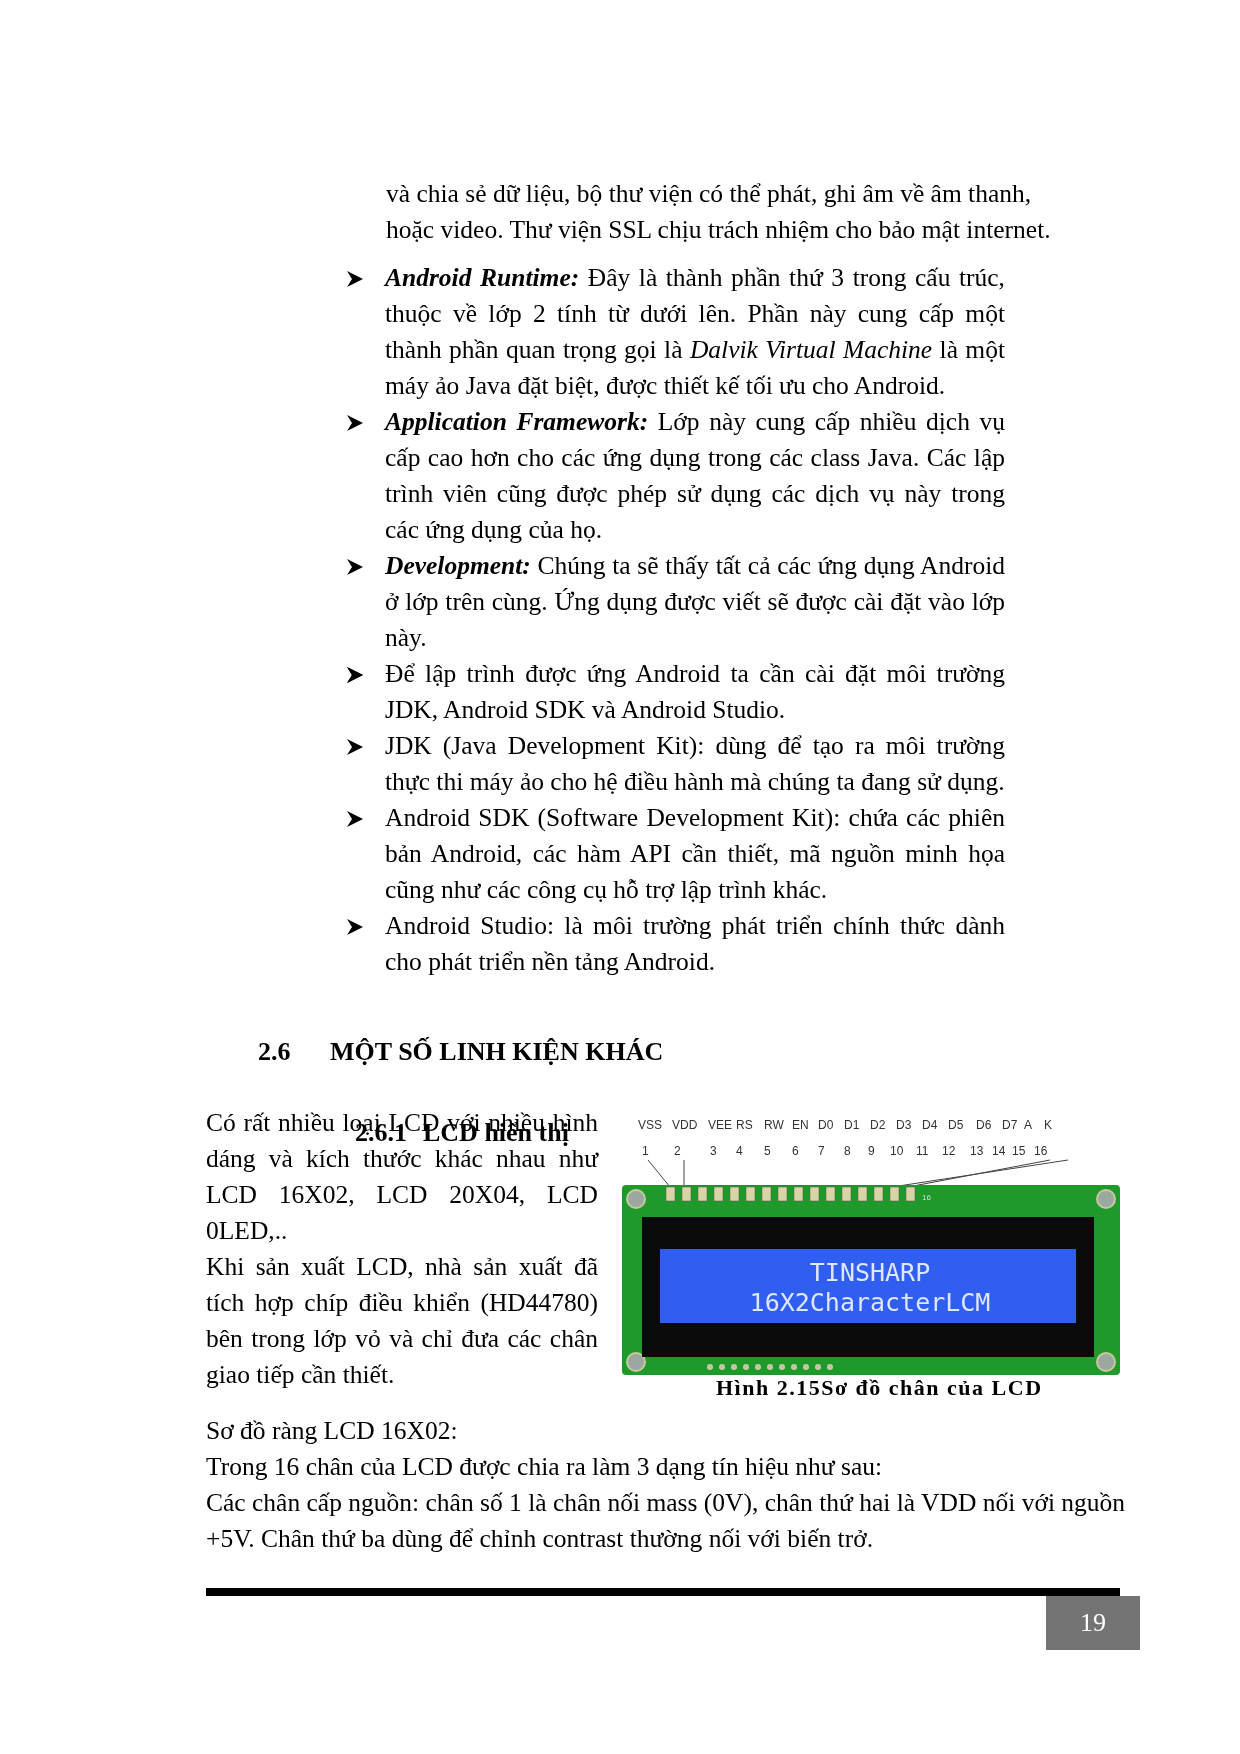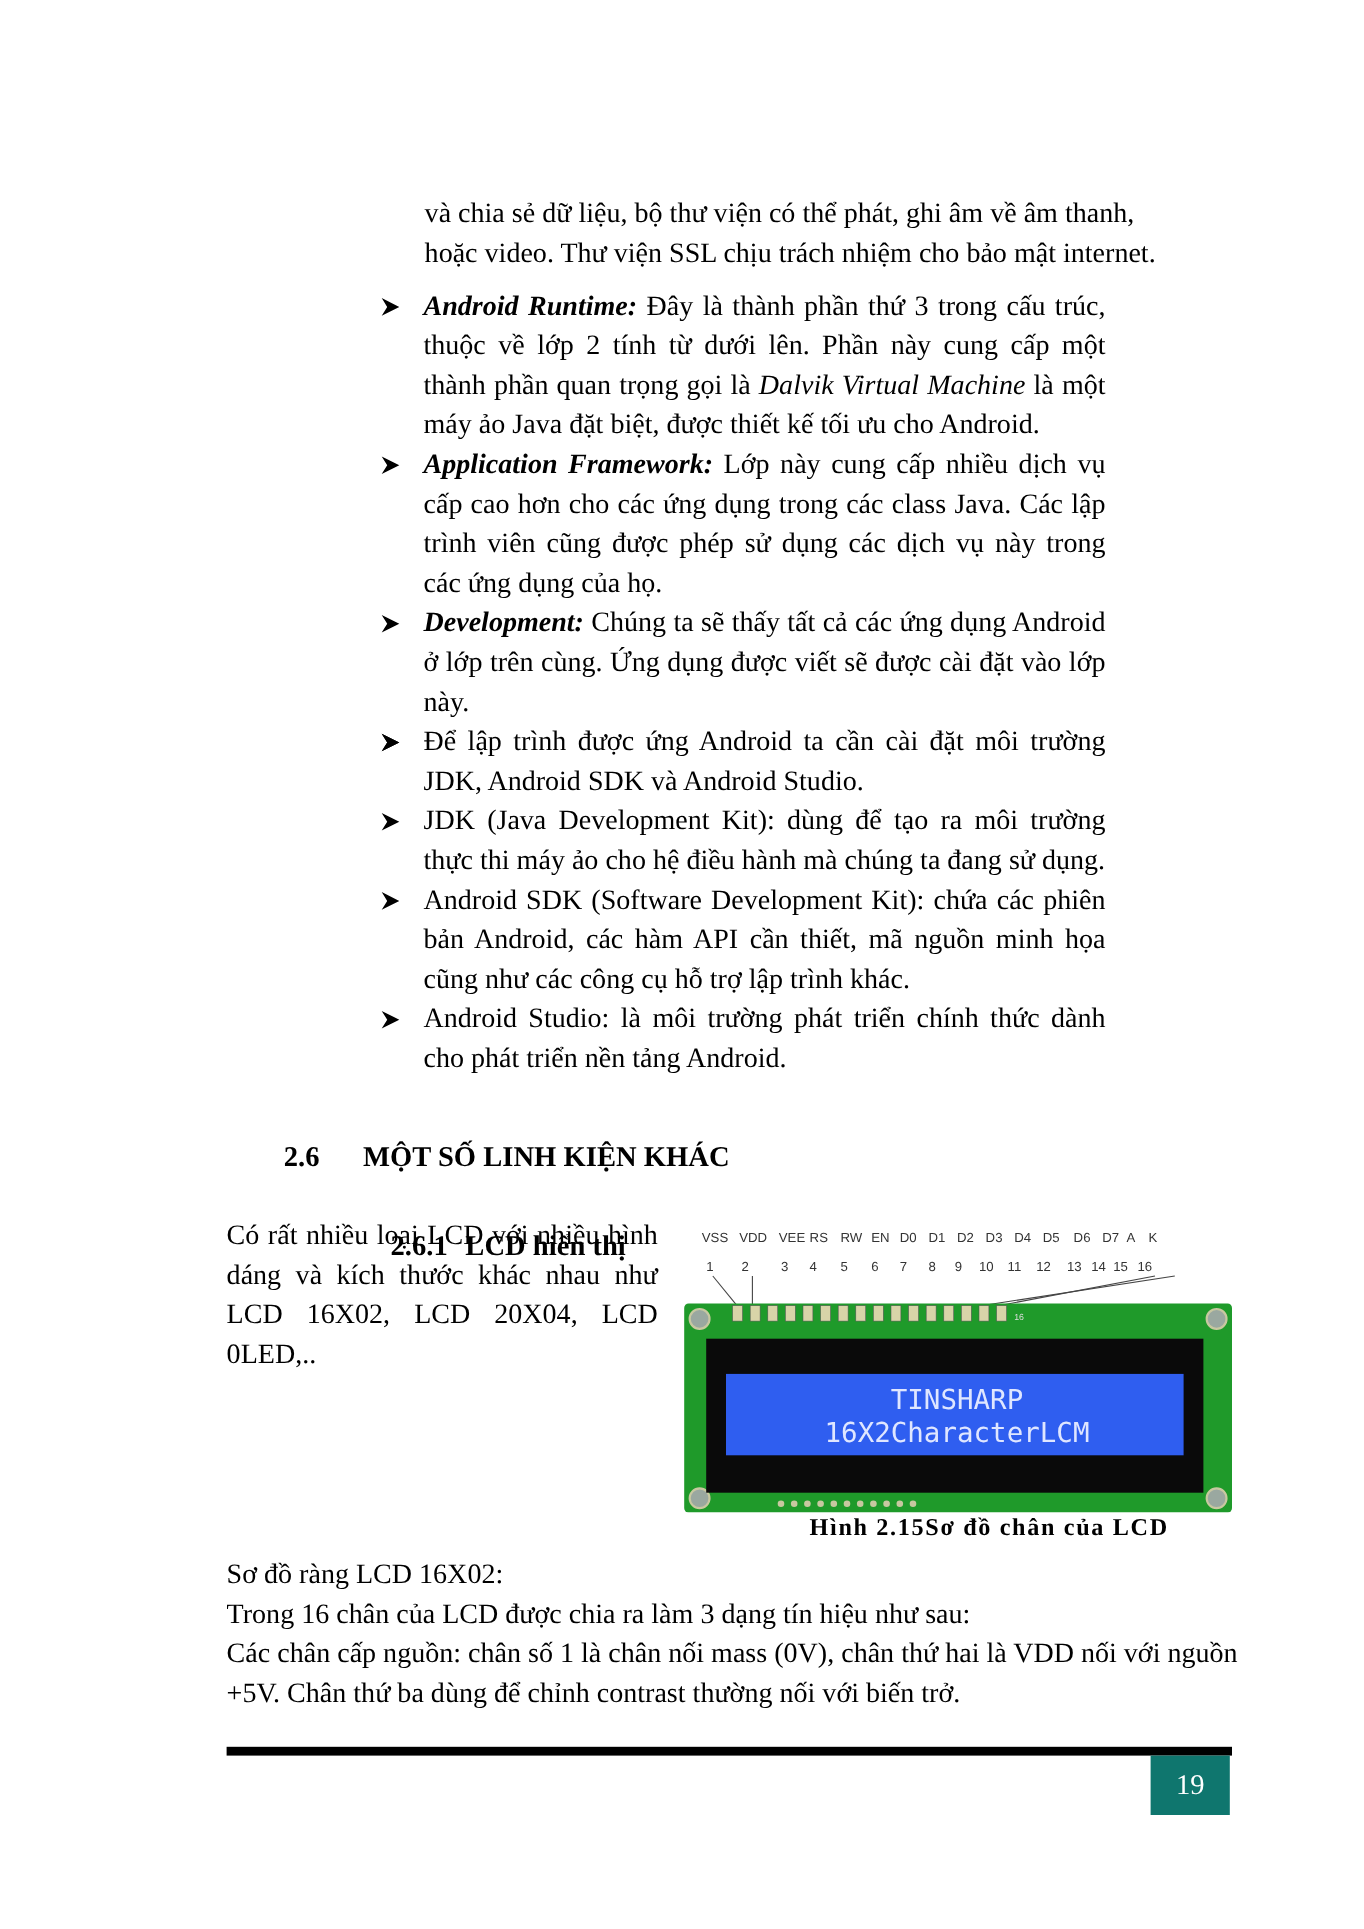--- a/index.html
+++ b/index.html
@@ -13,24 +13,24 @@
   .bullet .arrow { position:absolute; left:0; top:0; width:30px; }
   .bullet .arrow svg { display:block; margin-top:10px; }
   .bi { font-weight:bold; font-style:italic; }
   .it { font-style:italic; }
   .h2 { position:absolute; left:258px; top:1037px; font-weight:bold; font-size:26px; }
   .h2 .num { display:inline-block; width:72px; }
   .h3 { position:absolute; left:355px; top:1118px; font-weight:bold; font-size:26px; }
   .h3 .num { display:inline-block; width:68px; }
   .lefttext { position:absolute; left:206px; top:1105px; width:392px; text-align:justify; text-align-last:left; }
   .figure { position:absolute; left:620px; top:1105px; width:500px; }
-  .caption { position:absolute; left:716px; top:1375px; font-weight:bold; font-size:22px; letter-spacing:1.5px;margin-left:20px; }
+  .caption { position:absolute; left:716px; top:1375px; font-weight:bold; font-size:22px; letter-spacing:1.5px; }
   .bottom { position:absolute; left:206px; top:1413px; width:920px; }
   .rule { position:absolute; left:206px; top:1588px; width:914px; height:8px; background:#000; }
-  .pagebox { position:absolute; left:1046px; top:1596px; width:72px; height:54px; background:#0f766e; color:#fff;
+  .pagebox { position:absolute; left:1046px; top:1596px; width:94px; height:54px; background:#737373; color:#fff;
              font-size:26px; text-align:center; line-height:54px; }
 </style>
 </head>
 <body>
 
 <div class="page">
 
   <div class="cont txt">
     <div>và chia sẻ dữ liệu, bộ thư viện có thể phát, ghi âm về âm thanh,</div>
     <div>hoặc video. Thư viện SSL chịu trách nhiệm cho bảo mật internet.</div>
@@ -104,20 +104,21 @@
 
   <div class="h2">
     <span class="num">2.6</span><span>MỘT SỐ LINH KIỆN KHÁC</span>
   </div>
   <div class="h3">
     <span class="num">2.6.1</span><span>LCD hiển thị</span>
   </div>
 
   <div class="lefttext txt">
     <div>Có rất nhiều loại LCD với nhiều hình dáng và kích thước khác nhau như LCD 16X02, LCD 20X04, LCD 0LED,..</div>
+    <div>Khi sản xuất LCD, nhà sản xuất đã tích hợp chíp điều khiển (HD44780) bên trong lớp vỏ và chỉ đưa các chân giao tiếp cần thiết.</div>
   </div>
 
   <div class="figure">
     <svg width="500" height="270" viewBox="0 0 500 270">
       <rect x="0" y="0" width="500" height="270" fill="#fff"></rect>
       <g font-family="Liberation Sans, sans-serif" font-size="12" fill="#333" id="pins">
           <text x="18" y="24">VSS</text>
           <text x="52" y="24">VDD</text>
           <text x="88" y="24">VEE</text>
           <text x="116" y="24">RS</text>

